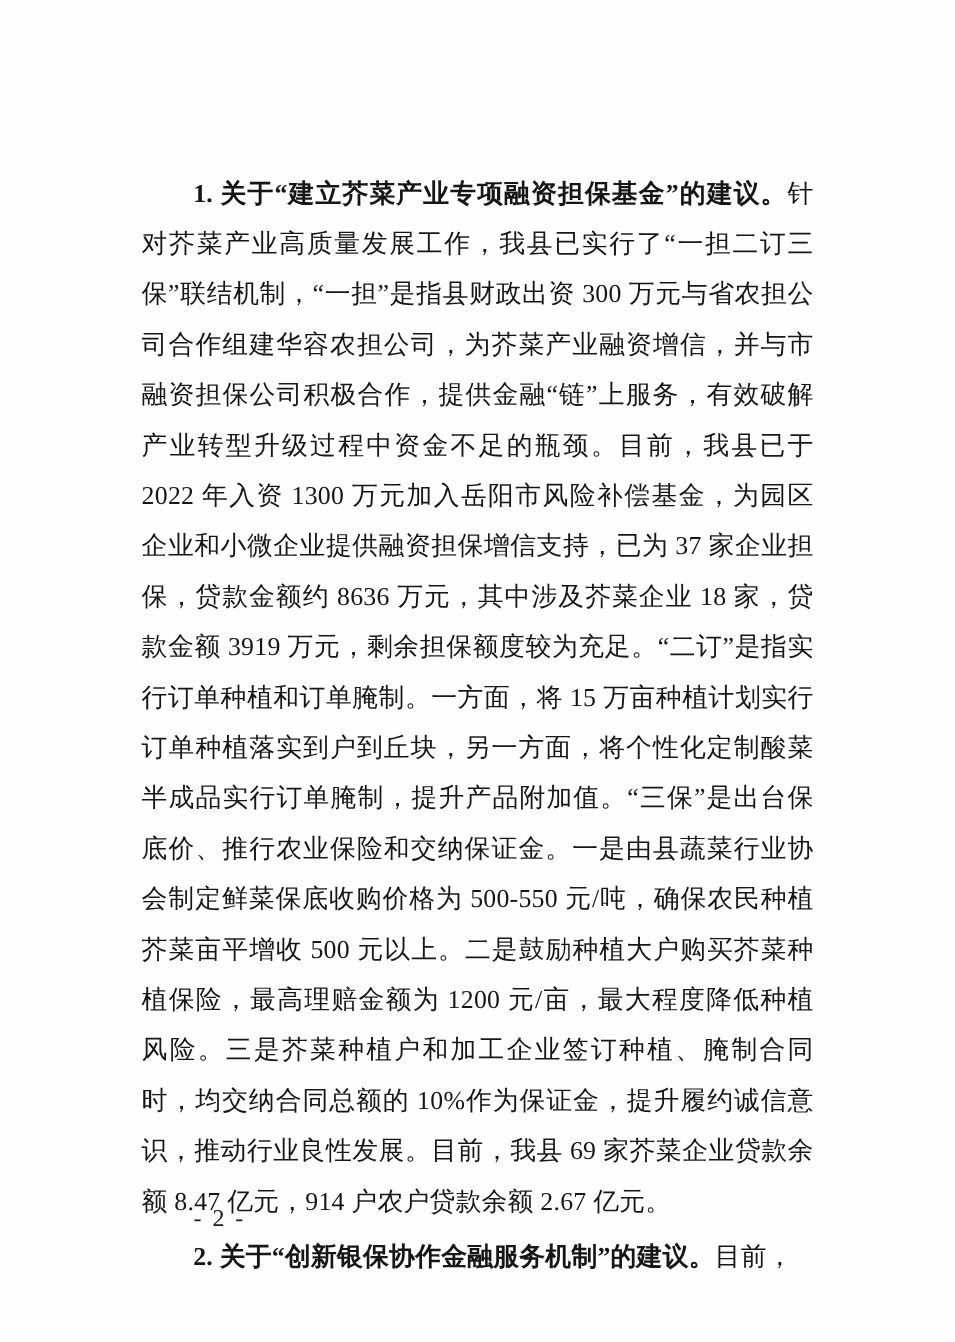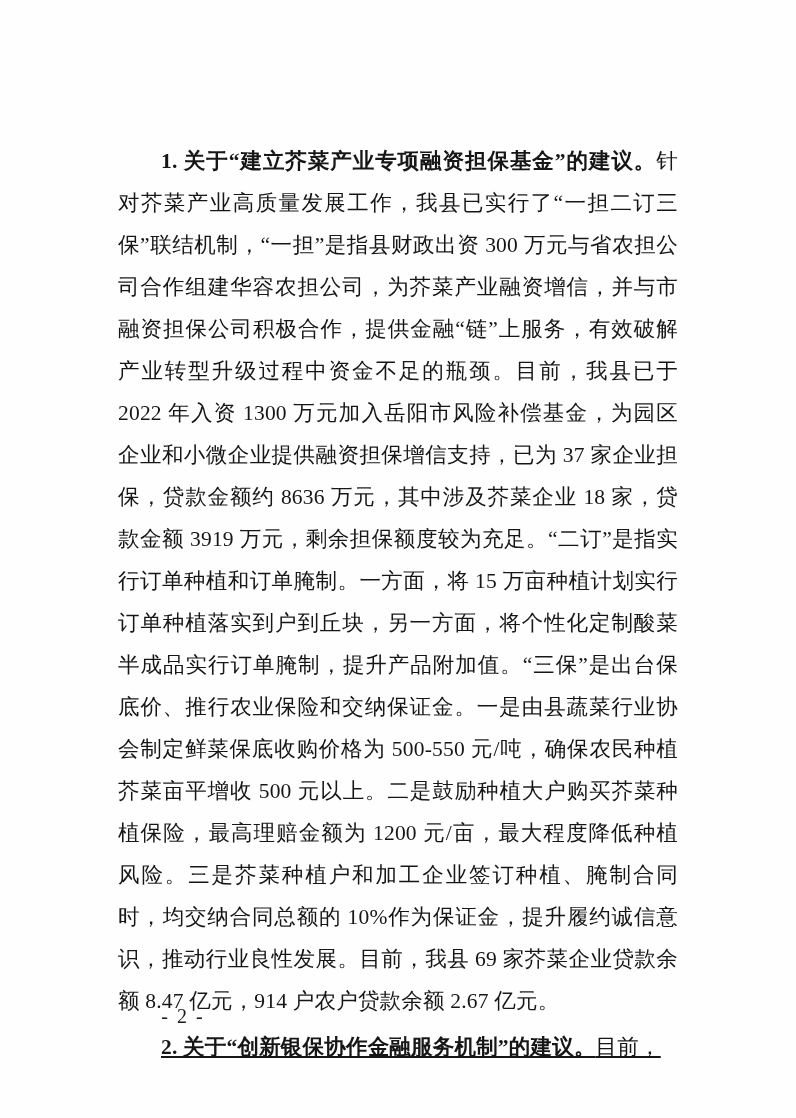--- a/index.html
+++ b/index.html
@@ -36,21 +36,20 @@
     text-justify: inter-ideograph;
     margin: 0 0 0 0;
     color: #161616;
     letter-spacing: 0.2px;
   }
   .para .lead {
     font-weight: bold;
   }
   .para-2 {
     margin-top: 4px;
-    text-decoration: underline;
   }
   .indent {
     display: inline-block;
     width: 43px;
   }
   .page-number {
     position: absolute;
     left: 0;
     top: 1005px;
     width: 796px;

